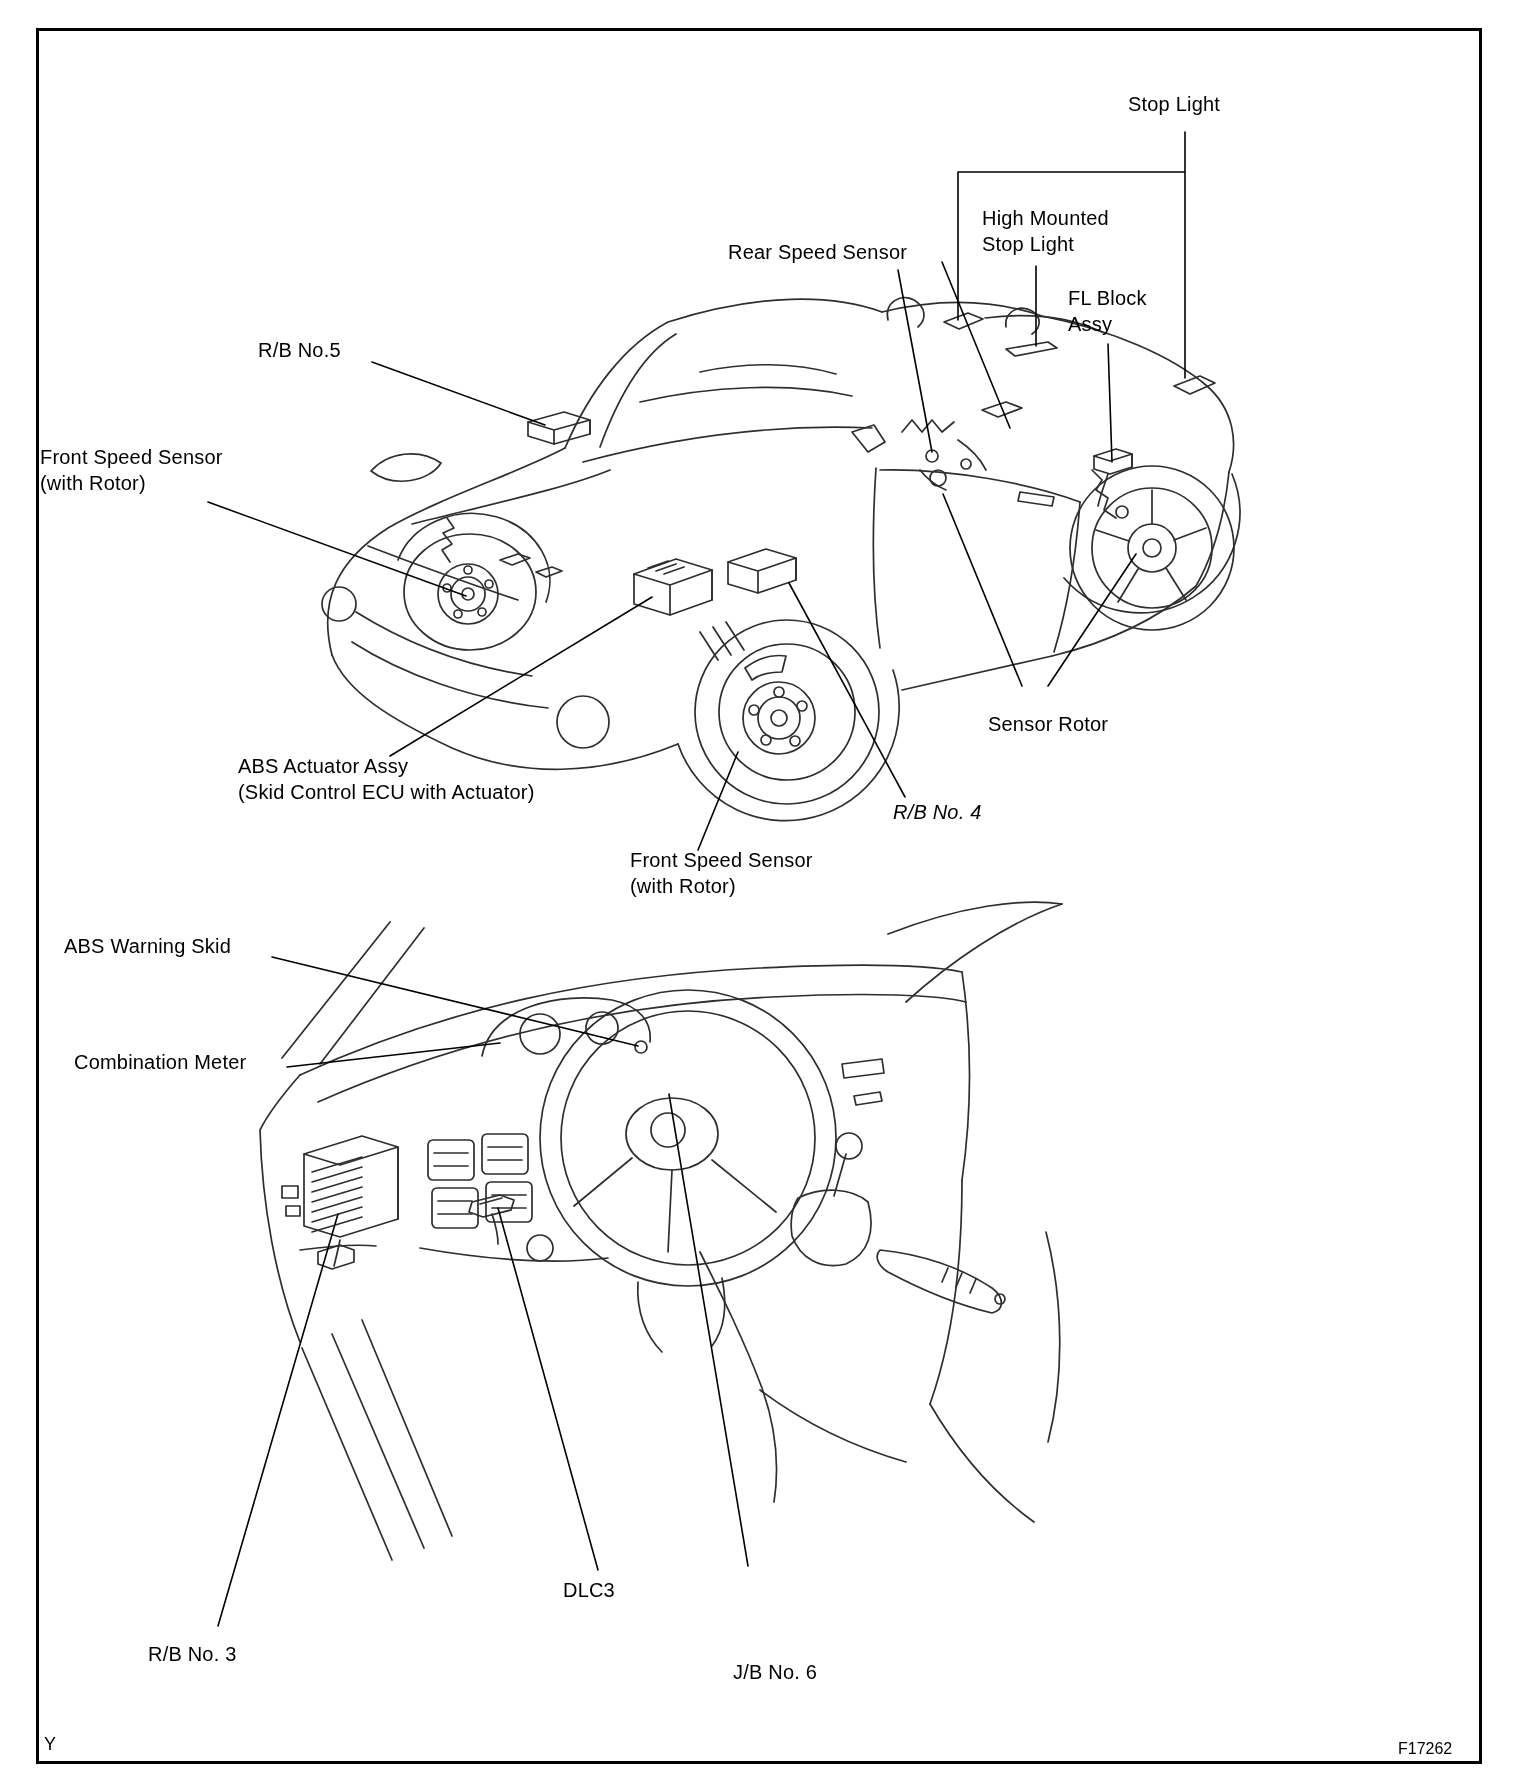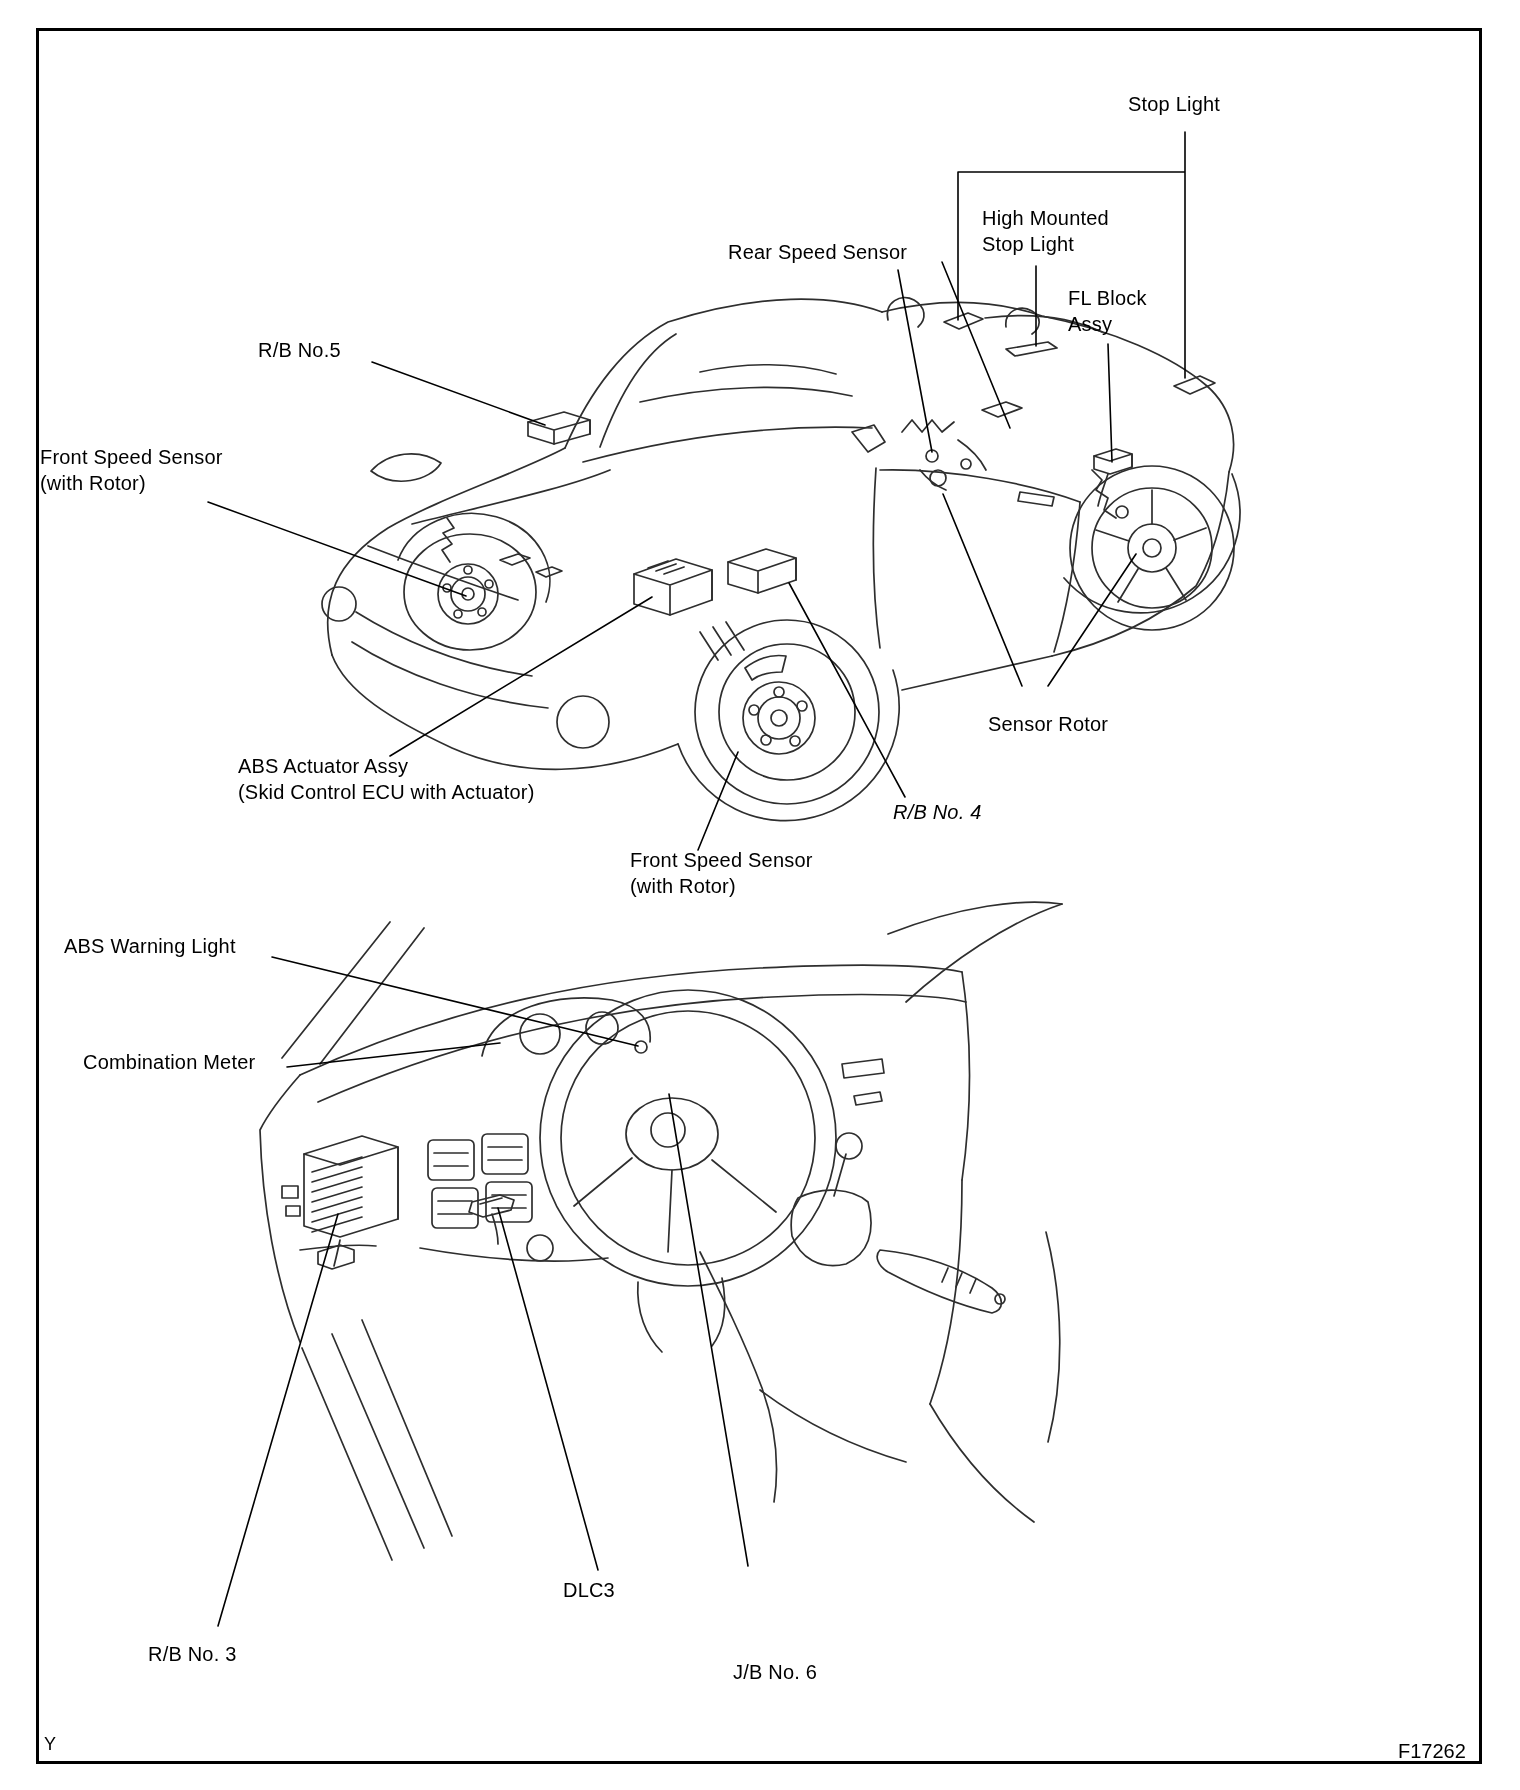--- a/index.html
+++ b/index.html
@@ -30,21 +30,21 @@
     line-height:1.28;
     white-space:pre-line;
     letter-spacing:0.2px;
   }
   .marker{
     position:absolute;
     font-size:18px;
   }
   .figcode{
     position:absolute;
-    font-size:20px;
+    font-size:16px;
   }
 </style>
 </head>
 <body>
 
 <div class="page">
 
   <svg class="art" viewBox="0 0 1520 1790" xmlns="http://www.w3.org/2000/svg">
 
     <g stroke="#2e2e2e" fill="none" stroke-width="1.7" stroke-linecap="round" stroke-linejoin="round">
@@ -263,22 +263,22 @@
 Assy</div>
   <div class="label" style="left:258px;  top:338px;">R/B No.5</div>
   <div class="label" style="left:40px;   top:445px;">Front Speed Sensor
 (with Rotor)</div>
   <div class="label" style="left:238px;  top:754px;">ABS Actuator Assy
 (Skid Control ECU with Actuator)</div>
   <div class="label" style="left:988px;  top:688px;margin-top:24px;">Sensor Rotor</div>
   <div class="label" style="left:893px;  top:800px;font-style:italic;">R/B No. 4</div>
   <div class="label" style="left:630px;  top:848px;">Front Speed Sensor
 (with Rotor)</div>
-  <div class="label" style="left:64px;   top:934px;">ABS Warning Light</div>
-  <div class="label" style="left:83px;   top:1050px;">Combination Meter</div>
+  <div class="label" style="left:64px;   top:934px;">ABS Warning Skid</div>
+  <div class="label" style="left:74px;   top:1050px;">Combination Meter</div>
   <div class="label" style="left:148px;  top:1634px;margin-top:8px;">R/B No. 3</div>
   <div class="label" style="left:563px;  top:1578px;">DLC3</div>
   <div class="label" style="left:708px;  top:1660px;margin-left:25px;">J/B No. 6</div>
 
   <div class="marker" style="left:44px;  top:1734px;">Y</div>
   <div class="figcode" style="left:1398px; top:1740px;">F17262</div>
 
   <div class="frame"></div>
 </div>
 

